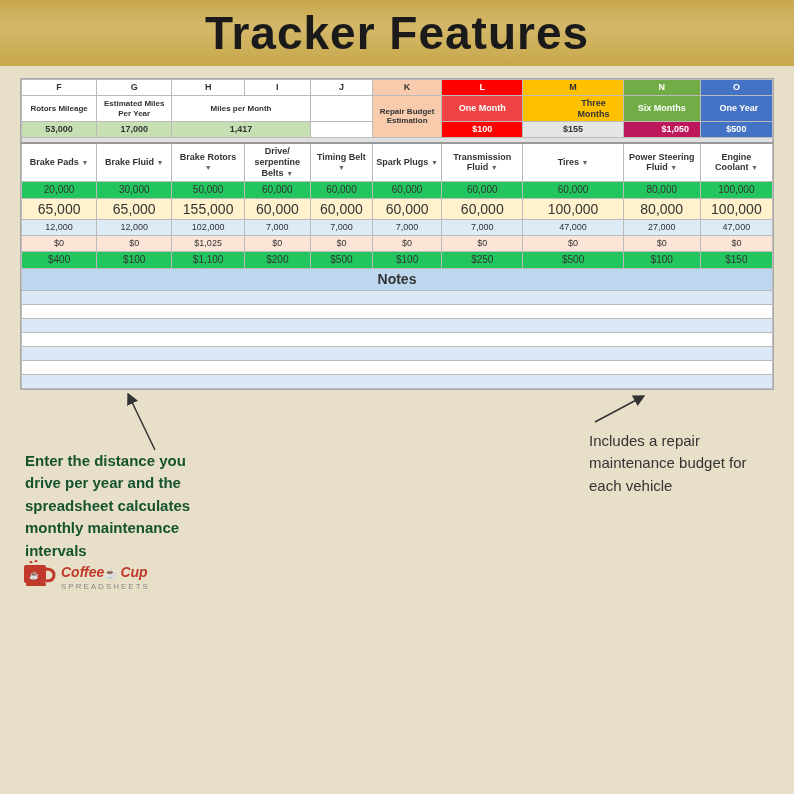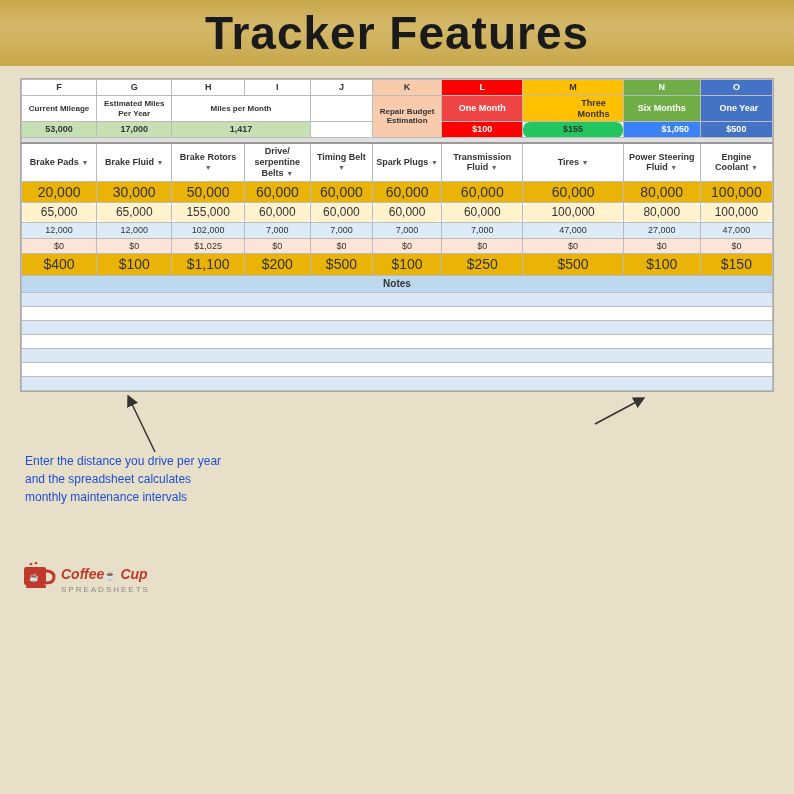--- a/index.html
+++ b/index.html
@@ -106,50 +106,49 @@
     .row-comp-header th {
       background: white;
       font-weight: bold;
       color: #333;
       font-size: 9px;
       border-top: 2px solid #999;
     }
 
     
     .row-interval-1 td {
-      background: #eab308;
-      color: #333;
-      font-size: 14px;
+      background: #22c55e;
+      color: #333;
+      font-size: 10px;
     }
 
     .row-interval-2 td {
       background: #fff2cc;
       color: #333;
-      font-size: 12px;
-      border-radius: 6px;
+      font-size: 14px;
     }
 
     .row-interval-3 td {
       background: #ddebf7;
       color: #333;
       font-size: 9px;
     }
 
     .row-interval-4 td {
       background: #fce4d6;
       color: #333;
       font-size: 9px;
     }
 
     
     .notes-header td {
       background: #bdd7ee;
       color: #333;
       font-weight: bold;
-      font-size: 10px;
+      font-size: 14px;
       height: 15px;
     }
 
     .notes-row td {
       background: #dae9f5;
       height: 14px;
     }
 
     .notes-row-alt td {
       background: white;
@@ -161,24 +160,25 @@
       position: relative;
       height: 220px;
       background: #e8dfc8;
       padding: 0 15px;
     }
 
     .annotation-left {
       position: absolute;
       left: 25px;
       top: 60px;
-      font-size: 12px;
-      color: #1d4ed8;
+      font-size: 15px;
+      color: #14532d;
       line-height: 1.5;
       width: 200px;
+      font-weight: bold;
     }
 
     .annotation-right {
       position: absolute;
       right: 30px;
       top: 40px;
       font-size: 15px;
       color: #333;
       line-height: 1.5;
       width: 175px;
@@ -241,39 +241,39 @@
           <th style="width:42px;">I</th>
           <th style="width:22px;">J</th>
           <th style="width:55px; background:#f8cbad;">K</th>
           <th style="width:52px;" class="cell-red">L</th>
           <th style="width:60px;" class="cell-orange">M</th>
           <th style="width:56px;" class="cell-green-header">N</th>
           <th style="width:52px;" class="cell-blue-header">O</th>
         </tr>
 
         <tr class="row-data-1">
-          <td style="font-weight:bold; font-size:8px;">Current Mileage</td>
+          <td style="font-weight:bold; font-size:8px;">Rotors Mileage</td>
           <td style="font-weight:bold; font-size:8px;">Estimated Miles Per Year</td>
           <td style="font-weight:bold; font-size:8px;" colspan="2">Miles per Month</td>
           <td></td>
           <td style="font-weight:bold; font-size:8px; background:#f8cbad;" rowspan="2">Repair Budget Estimation</td>
           <td style="font-weight:bold; color:white; background:#ef4444;">One Month</td>
           <td style="font-weight:bold; background:#ffc000;padding-left:44px;">Three Months</td>
           <td style="font-weight:bold; color:white; background:#70ad47;">Six Months</td>
           <td style="font-weight:bold; color:white; background:#4472c4;padding-left:8px;">One Year</td>
         </tr>
 
         <tr class="row-data-1">
           <td class="cell-highlighted">53,000</td>
           <td class="cell-highlighted">17,000</td>
           <td class="cell-highlighted" colspan="2">1,417</td>
           <td></td>
           <td style="background:#ff0000; color:white; font-weight:bold;">$100</td>
-          <td style="background:#22c55e; font-weight:bold;border-radius:7px;">$155</td>
-          <td style="background:#3b82f6; color:white; font-weight:bold;padding-left:30px;">$1,050</td>
+          <td style="background:#e5e5e5; font-weight:bold;">$155</td>
+          <td style="background:#be185d; color:white; font-weight:bold;padding-left:30px;">$1,050</td>
           <td style="background:#4472c4; color:white; font-weight:bold;">$500</td>
         </tr>
 
         <tr>
           <td colspan="10" style="height:5px; background:#e0e0e0;"></td>
         </tr>
 
         <tr class="row-comp-header">
           <th>Brake Pads <span class="dropdown-arrow">▼</span></th>
           <th>Brake Fluid <span class="dropdown-arrow">▼</span></th>
@@ -396,20 +396,23 @@
       <marker id="arrowhead" markerWidth="8" markerHeight="8" refX="4" refY="4" orient="auto">
         <path d="M0,0 L0,8 L8,4 z" fill="#333"></path>
       </marker>
     </defs>
   </svg>
 
   <div class="annotation-left">
     <span>Enter the distance you drive per year and the spreadsheet calculates monthly maintenance intervals</span>
   </div>
 
+  <div class="annotation-right">
+    <span>Includes a repair maintenance budget for each vehicle</span>
+  </div>
 
   <div class="logo-area">
     <div style="display:flex; align-items:center; gap:5px;">
       <span style="font-size:28px; color:#c0392b;">
         
         <svg width="36" height="36" viewBox="0 0 36 36">
           <rect x="4" y="8" width="22" height="18" rx="2" fill="#c0392b"></rect>
           <path d="M26 12 Q34 12 34 18 Q34 24 26 24" fill="none" stroke="#c0392b" stroke-width="3"></path>
           <rect x="6" y="26" width="20" height="3" rx="1" fill="#c0392b"></rect>
           <path d="M10 6 Q11 3 12 6" fill="none" stroke="#c0392b" stroke-width="1.5"></path>

